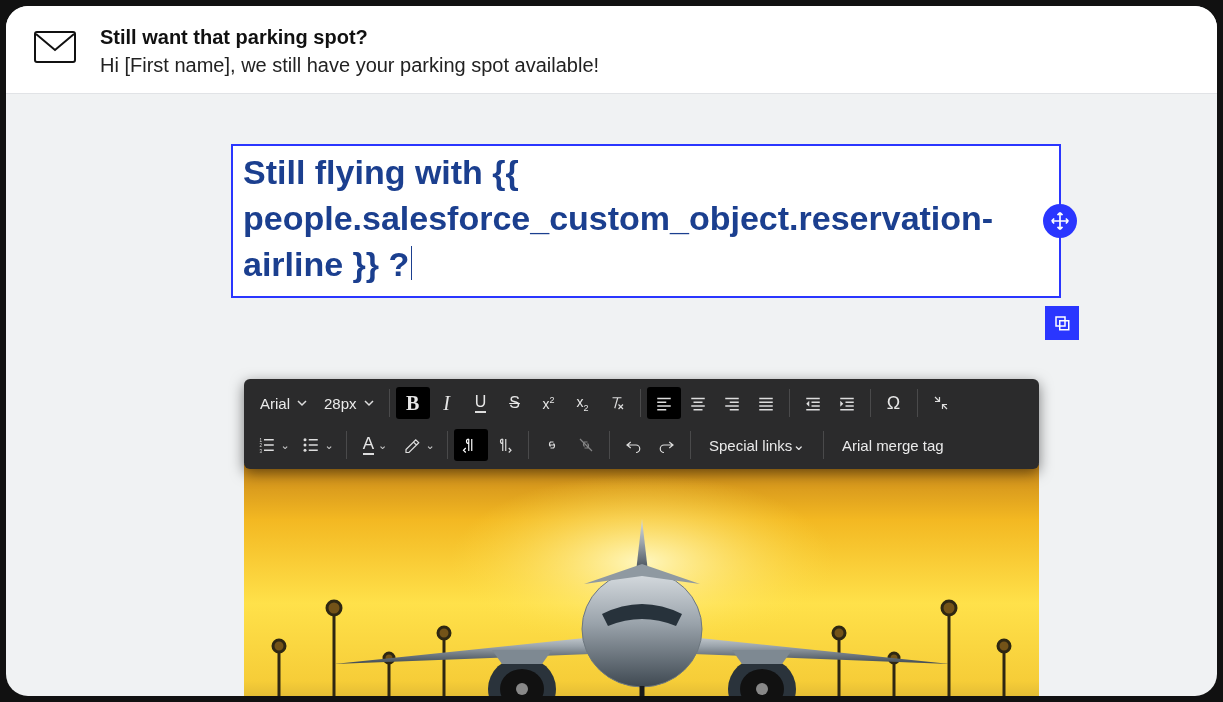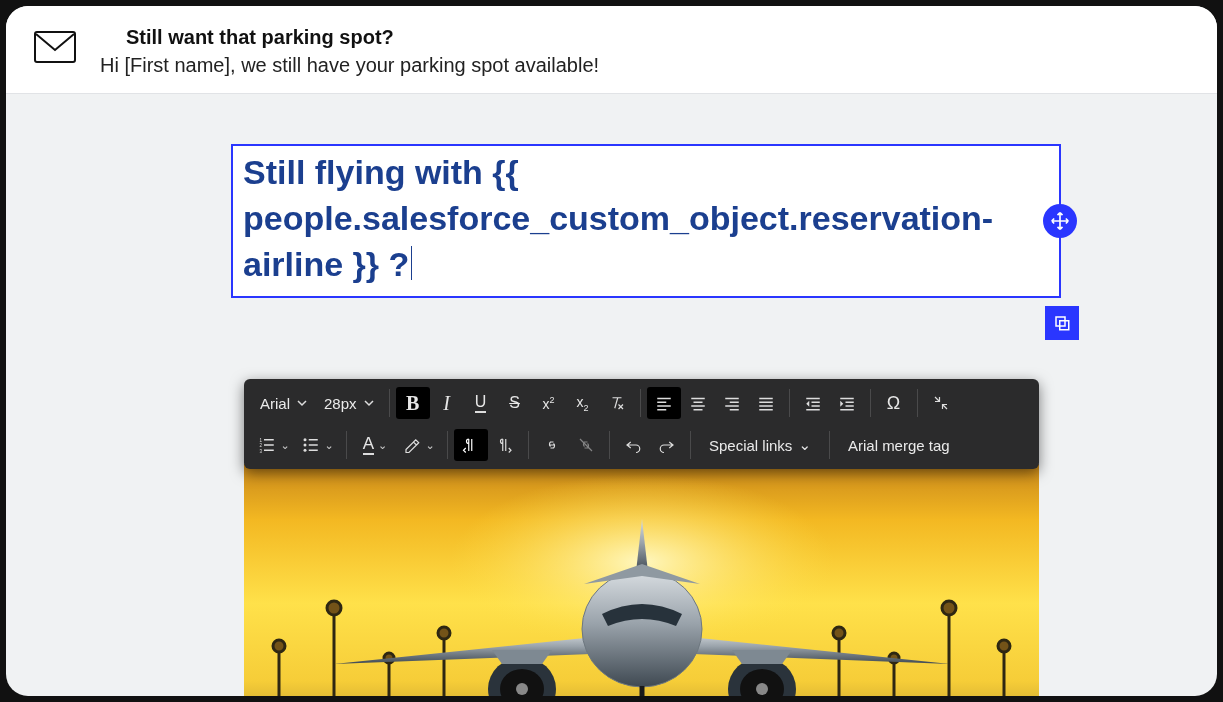--- a/index.html
+++ b/index.html
@@ -26,21 +26,21 @@
     padding:18px 22px 16px 26px;
     gap:22px;
   }
   .mail-icon-box {
     width:46px; height:38px;
     display:flex; align-items:center; justify-content:center;
     margin-top:4px;
   }
   .mail-icon-box svg { width:44px; height:34px; stroke:#111; fill:none; stroke-width:2; }
   .hdr-text { flex:1; }
-  .hdr-title { font-weight:700; font-size:20px; color:#111; line-height:1.3;margin-left:26px; }
+  .hdr-title { font-weight:700; font-size:20px; color:#111; line-height:1.3; }
   .hdr-sub { font-size:20px; color:#222; margin-top:4px; }
 
   
   .canvas {
     position:relative;
     width:100%;
     height:620px;
     padding-top:50px;
   }
 
@@ -114,21 +114,21 @@
     font-size:16px;
     cursor:pointer;
     padding:0 2px;
     position:relative;
   }
   .tb-btn.active { background:#000; }
   .tb-btn svg { width:18px; height:18px; stroke:#ddd; fill:none; stroke-width:1.6; }
   .tb-btn.fillsvg svg { fill:#ddd; stroke:none; }
   .tb-drop { display:flex; align-items:center; gap:6px; padding:0 8px; height:32px; cursor:pointer; font-size:15px; }
   .tb-drop .chev, .tb-btn .chev { font-size:11px; opacity:.85; margin-left:4px; }
-  .tb-text-btn { padding:0 12px; font-size:15px; display:flex; align-items:center; height:32px; cursor:pointer; gap:6px; white-space:nowrap; }
+  .tb-text-btn { padding:0 12px; font-size:15px; display:flex; align-items:center; height:32px; cursor:pointer; white-space:nowrap; }
 
   .bold-glyph { font-family:Georgia,serif; font-weight:800; font-size:20px; }
   .ital-glyph { font-family:Georgia,serif; font-style:italic; font-size:20px; }
   .under-chip { border-bottom:2px solid #ddd; padding-bottom:1px; display:inline-block; line-height:1; }
   .letter { font-size:17px; font-weight:500; }
 
   
   .img-block {
     position:absolute;
     left:238px; top:370px;

